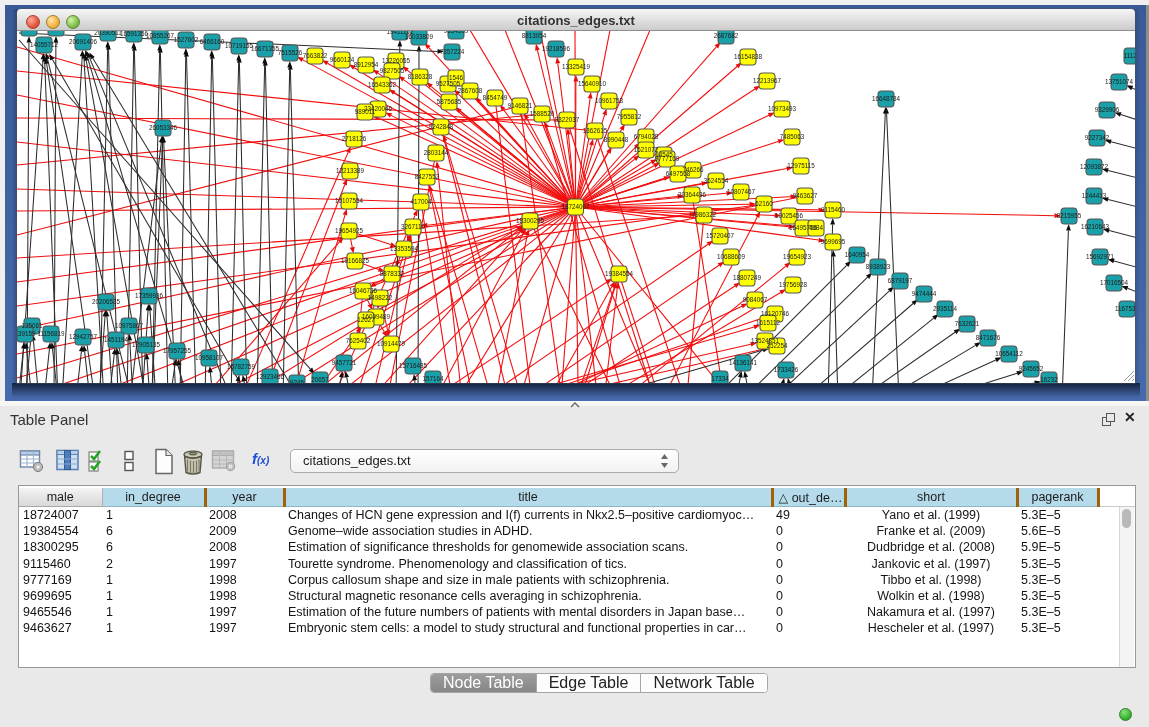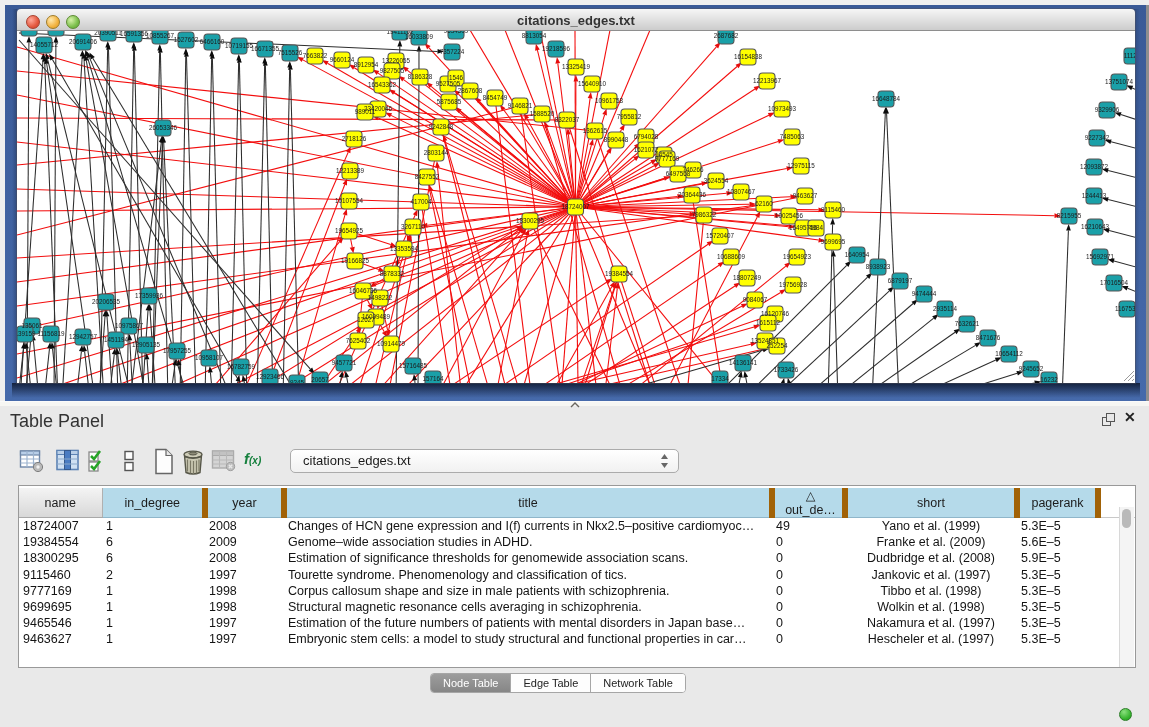--- a/index.html
+++ b/index.html
@@ -17,44 +17,44 @@
  background:linear-gradient(#f6f6f6,#cccccc);border-bottom:1px solid #8e8e8e;
  border-radius:4px 4px 0 0;box-sizing:border-box;}
 #title{position:absolute;left:0;top:0;width:100%;text-align:center;
  font-size:13px;font-weight:bold;line-height:24px;color:#333;}
 .tl{position:absolute;top:6px;width:12px;height:12px;border-radius:50%;}
 #tlr{left:9px;background:radial-gradient(circle at 4px 4px,#ffa89a,#e4593f 60%,#c23f2b);border:0.5px solid #a8402e;}
 #tly{left:28.7px;background:radial-gradient(circle at 4px 4px,#ffe9ae,#f2b23f 60%,#d99a27);border:0.5px solid #9f7b28;}
 #tlg{left:48.5px;background:radial-gradient(circle at 4px 4px,#d6f2a8,#7cbf4c 60%,#5da332);border:0.5px solid #5d8a33;}
 #panel{position:absolute;left:0;top:401px;width:1149px;height:326px;
  background:#e9e9e9;border-top:1px solid #fafafa;box-sizing:border-box;}
-#ptitle{position:absolute;left:10px;top:9px;font-size:18px;color:#333;}
+#ptitle{position:absolute;left:10px;top:9px;font-size:15px;color:#333;}
 #pdetach{position:absolute;left:1102px;top:11px;width:13px;height:13px;}
 #pclose{position:absolute;left:1124px;top:7px;font-size:14px;font-weight:bold;color:#222;}
 .ticon{position:absolute;top:448px;}
 #combo{position:absolute;left:290px;top:449px;width:389px;height:24px;
  background:linear-gradient(#ffffff,#f1f1f1);border:1px solid #ababab;border-radius:5px;
  box-sizing:border-box;font-size:13px;color:#1a1a1a;line-height:22px;padding-left:12px;}
 #combo .steppers{position:absolute;right:9px;top:3px;width:9px;height:16px;}
 #tablebox{position:absolute;left:18px;top:485px;width:1118px;height:183px;
  background:#ffffff;border:1px solid #999;box-sizing:border-box;}
 table{border-collapse:collapse;table-layout:fixed;width:1116px;font-size:12.5px;color:#141414;margin-top:2px;}
 th{height:18px;font-weight:normal;font-size:12.5px;color:#1c1c1c;
- background:#b5daea;border-right:6px solid #a16207;border-bottom:1px solid #8fb6ca;padding:0;}
+ background:#b5daea;border-right:3px solid #a16207;border-bottom:1px solid #8fb6ca;padding:0;}
 th.g{background:linear-gradient(#f4f4f4,#d8d8d8);border-right:1px solid #b0b0b0;
  border-bottom:1px solid #a8a8a8;}
 th.last{background:#fff;border-right:none;border-bottom:1px solid #c9c9c9;}
 td{height:16.2px;padding:0 0 0 4px;white-space:nowrap;overflow:hidden;}
 td.c5{text-align:center;padding:0;}
 #vscroll{position:absolute;right:1px;top:21px;width:14px;height:160px;background:#f4f4f4;
  border-left:1px solid #d8d8d8;}
 #vthumb{position:absolute;left:2px;top:2px;width:9px;height:19px;background:#b9b9b9;border-radius:5px;}
 #tabs{position:absolute;left:430px;top:673px;height:18px;display:flex;
  border:1px solid #a6a6a6;border-radius:4px;overflow:hidden;background:#fff;}
-.tab{font-size:11px;line-height:18px;padding:0 12px;color:#222;background:#fdfdfd;border-right:1px solid #a6a6a6;}
+.tab{font-size:16px;line-height:18px;padding:0 12px;color:#222;background:#fdfdfd;border-right:1px solid #a6a6a6;}
 .tab.sel{background:linear-gradient(#9d9d9d,#868686);color:#fff;}
 .tab:last-child{border-right:none;}
 #mem{position:absolute;right:33px;top:747px;font-size:10.5px;color:#222;}
 #led{position:absolute;right:17px;top:708px;width:11px;height:11px;border-radius:50%;
  background:radial-gradient(circle at 4px 3px,#8ae07e,#35b32d 65%,#23911f);border:1px solid #2a7d26;}
 </style></head><body>
 <div id="root">
  <div id="desk"></div>
     <div id="deskGray"></div>
     <div id="shadowB"></div>
@@ -822,42 +822,42 @@
         <path d="M3.6 8.5 L5 24.5 Q12 27.5 19 24.5 L20.4 8.5 Q12 12 3.6 8.5z" fill="#c9c7b2" stroke="#565648" stroke-width="1.4"></path>
         <path d="M6.5 11.5v12M9.5 12.5v13M12.5 13v13M15.5 12.5v13M18 11.5v12" stroke="#7b7966" stroke-width="1.2" fill="none"></path>
       </svg></div>
  <div class="ticon" style="left:211px"><svg width="26" height="26" viewBox="0 0 26 26">
         <rect x="1.5" y="3" width="21" height="17" fill="#d4d4d4" stroke="#ababab" stroke-width="1.4"></rect>
         <rect x="1.5" y="3" width="21" height="4.5" fill="#c2c2c2" stroke="#ababab" stroke-width="1"></rect>
         <path d="M1.5 12h21M1.5 16h21M8.5 3v17M15.5 3v17" stroke="#b8b8b8" stroke-width="1.1" fill="none"></path>
         <circle cx="19.5" cy="18.5" r="4.2" fill="#bdbdbd" stroke="#a0a0a0"></circle>
         <path d="M17.8 16.8l3.4 3.4M21.2 16.8l-3.4 3.4" stroke="#e8e8e8" stroke-width="1.3"></path>
       </svg></div>
- <div class="ticon" style="left:244px;top:450px;font-size:15px;font-style:italic;font-weight:bold;color:#15803d">f<span style="font-size:10px">(x)</span></div>
+ <div class="ticon" style="left:252px;top:450px;font-size:15px;font-style:italic;font-weight:bold;color:#1d4ed8">f<span style="font-size:10px">(x)</span></div>
  <div id="combo">citations_edges.txt
    <svg class="steppers" width="9" height="16" viewBox="0 0 9 16" style="position:absolute;right:9px;top:3px">
      <path d="M4.5 1 L8 6 H1 z" fill="#666"></path>
         <path d="M4.5 15 L1 10 H8 z" fill="#666"></path>
    </svg>
  </div>
  <div id="tablebox">
   <table>
    <colgroup>
           <col style="width:83px">
           <col style="width:103px">
           <col style="width:79px">
    <col style="width:488px">
           <col style="width:73px">
           <col style="width:172px">
    <col style="width:81px">
           <col style="width:37px">
         </colgroup>
    <tbody>
           <tr>
-            <th class="g">name</th>
+            <th class="g">male</th>
             <th>in_degree</th>
             <th>year</th>
             <th>title</th>
     <th style="text-align:center;padding-left:4px">△ out_de…</th>
             <th>short</th>
             <th>pagerank</th>
             <th class="last"></th>
           </tr>
    <tr>
             <td class="c0">18724007</td>

